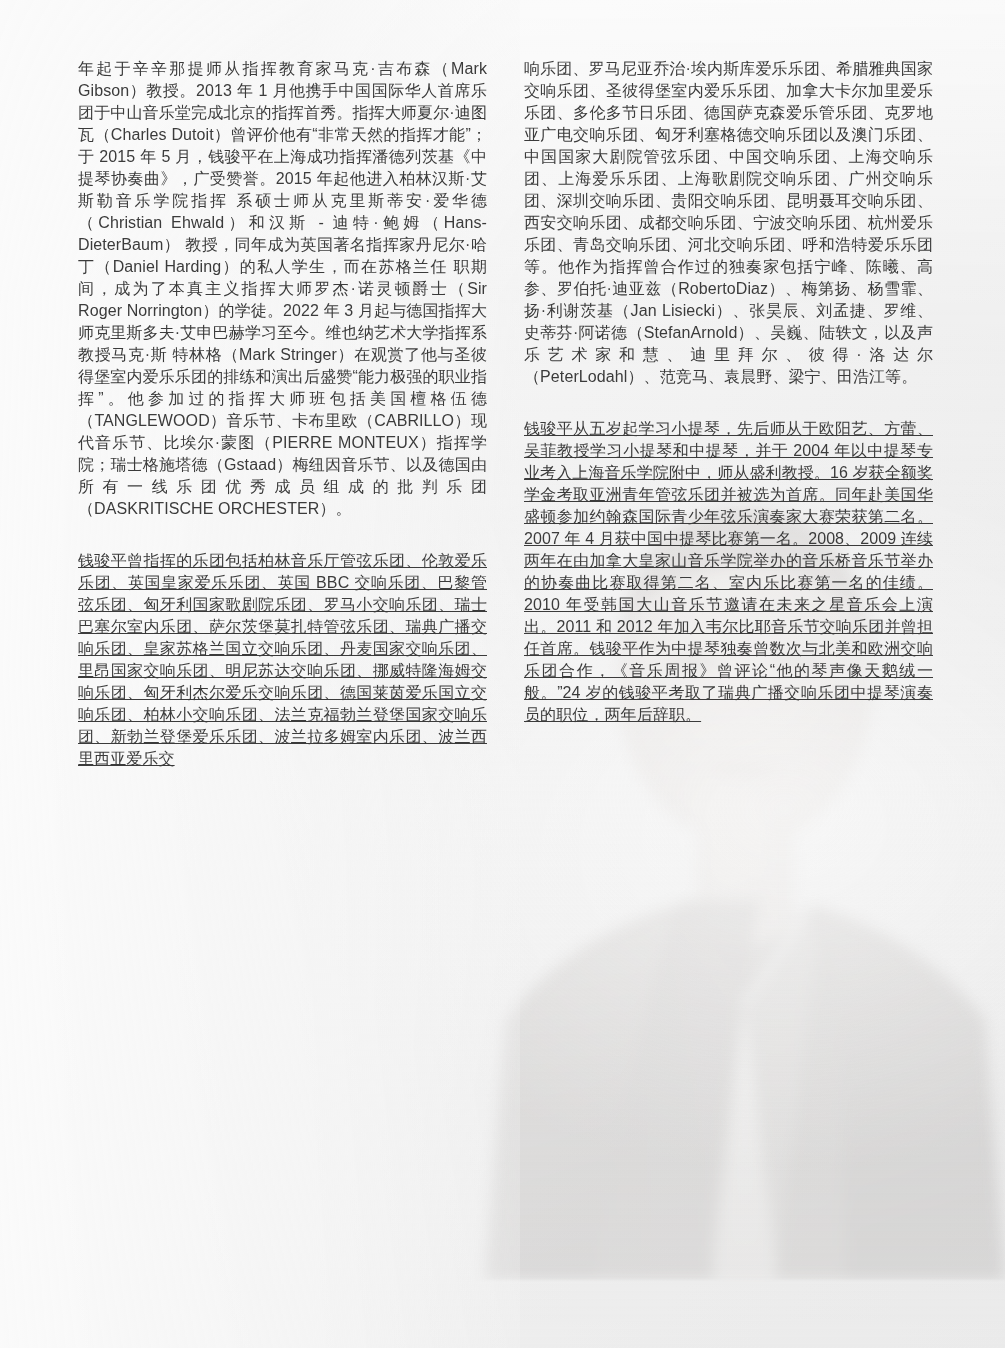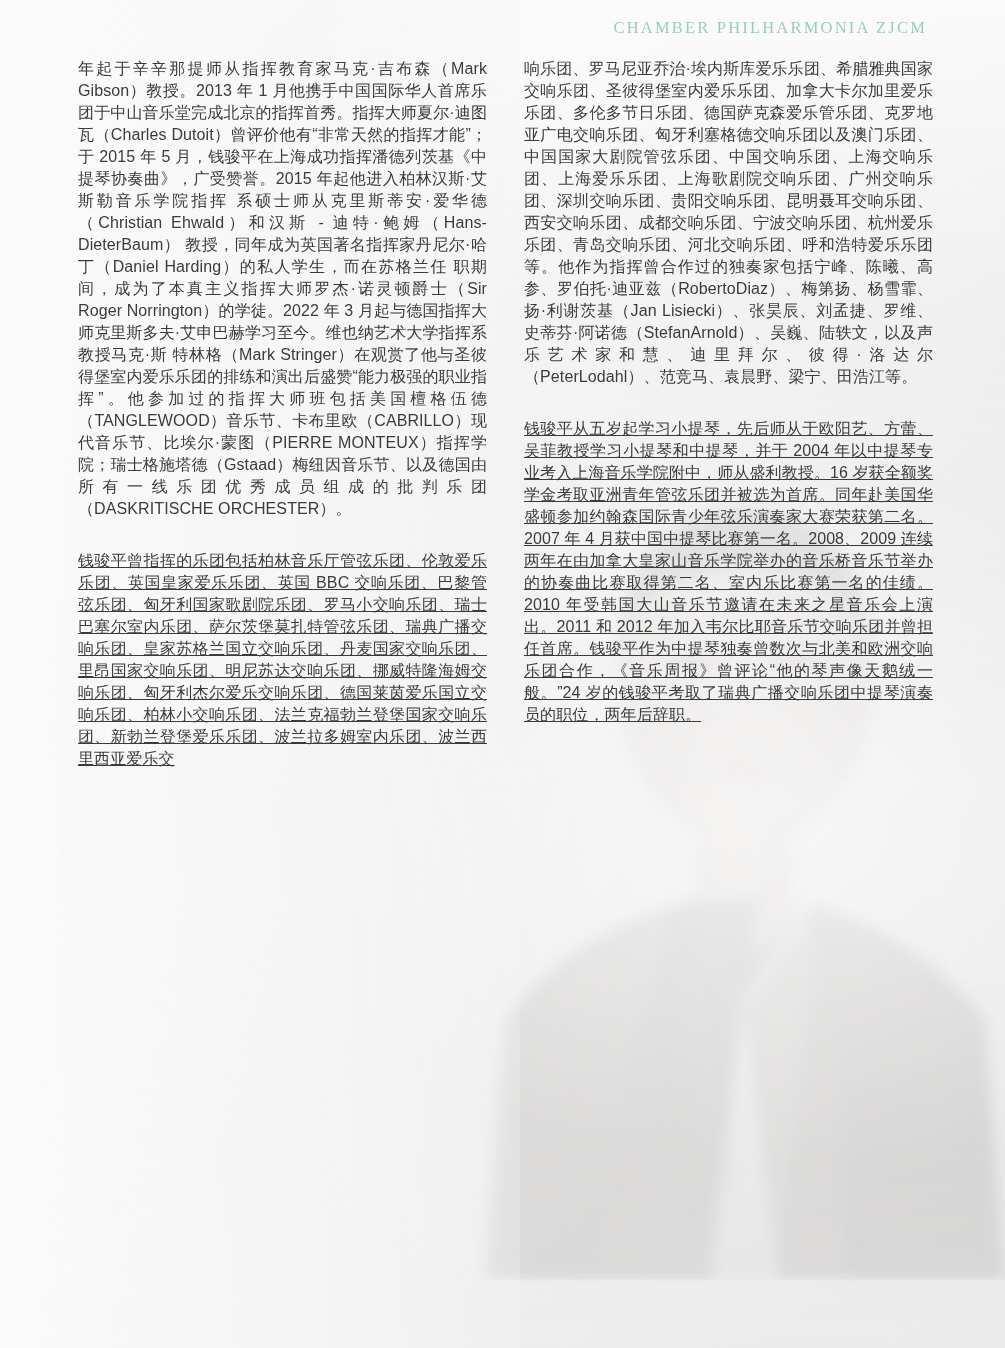--- a/index.html
+++ b/index.html
@@ -143,21 +143,20 @@
         <path d="M258 470 Q230 420 262 400 Q292 388 312 418 Q330 452 318 492 Q296 520 268 506 Z" fill="#ddd6d1"></path>
 
         <path d="M236 520 Q188 640 150 900 L262 900 Q286 660 316 520 Z" fill="#9d9895" opacity="0.85"></path>
       </g>
     </svg>
   </div>
 
   <div class="page-sheen"></div>
   <div class="left-wash"></div>
 
-  <div class="header">CHAMBER PHILHARMONIA ZJCM</div>
 
   <div class="columns">
 
     <div class="column">
       <p class="para">年起于辛辛那提师从指挥教育家马克·吉布森（Mark Gibson）教授。2013 年 1 月他携手中国国际华人首席乐团于中山音乐堂完成北京的指挥首秀。指挥大师夏尔·迪图 瓦（Charles Dutoit）曾评价他有“非常天然的指挥才能”；于 2015 年 5 月，钱骏平在上海成功指挥潘德列茨基《中提琴协奏曲》，广受赞誉。2015 年起他进入柏林汉斯·艾斯勒音乐学院指挥 系硕士师从克里斯蒂安·爱华德（Christian Ehwald）和汉斯 - 迪特·鲍姆（Hans-DieterBaum） 教授，同年成为英国著名指挥家丹尼尔·哈丁（Daniel Harding）的私人学生，而在苏格兰任 职期间，成为了本真主义指挥大师罗杰·诺灵顿爵士（Sir Roger Norrington）的学徒。2022 年 3 月起与德国指挥大师克里斯多夫·艾申巴赫学习至今。维也纳艺术大学指挥系教授马克·斯 特林格（Mark Stringer）在观赏了他与圣彼得堡室内爱乐乐团的排练和演出后盛赞“能力极强的职业指挥”。他参加过的指挥大师班包括美国檀格伍德（TANGLEWOOD）音乐节、卡布里欧（CABRILLO）现代音乐节、比埃尔·蒙图（PIERRE MONTEUX）指挥学院；瑞士格施塔德（Gstaad）梅纽因音乐节、以及德国由所有一线乐团优秀成员组成的批判乐团（DASKRITISCHE ORCHESTER）。</p>
       <p class="para">钱骏平曾指挥的乐团包括柏林音乐厅管弦乐团、伦敦爱乐乐团、英国皇家爱乐乐团、英国 BBC 交响乐团、巴黎管弦乐团、匈牙利国家歌剧院乐团、罗马小交响乐团、瑞士巴塞尔室内乐团、萨尔茨堡莫扎特管弦乐团、瑞典广播交响乐团、皇家苏格兰国立交响乐团、丹麦国家交响乐团、里昂国家交响乐团、明尼苏达交响乐团、挪威特隆海姆交响乐团、匈牙利杰尔爱乐交响乐团、德国莱茵爱乐国立交响乐团、柏林小交响乐团、法兰克福勃兰登堡国家交响乐团、新勃兰登堡爱乐乐团、波兰拉多姆室内乐团、波兰西里西亚爱乐交</p>
     </div>
 
     <div class="column">
       <p class="para">响乐团、罗马尼亚乔治·埃内斯库爱乐乐团、希腊雅典国家交响乐团、圣彼得堡室内爱乐乐团、加拿大卡尔加里爱乐乐团、多伦多节日乐团、德国萨克森爱乐管乐团、克罗地亚广电交响乐团、匈牙利塞格德交响乐团以及澳门乐团、中国国家大剧院管弦乐团、中国交响乐团、上海交响乐团、上海爱乐乐团、上海歌剧院交响乐团、广州交响乐团、深圳交响乐团、贵阳交响乐团、昆明聂耳交响乐团、西安交响乐团、成都交响乐团、宁波交响乐团、杭州爱乐乐团、青岛交响乐团、河北交响乐团、呼和浩特爱乐乐团等。他作为指挥曾合作过的独奏家包括宁峰、陈曦、高参、罗伯托·迪亚兹（RobertoDiaz）、梅第扬、杨雪霏、扬·利谢茨基（Jan Lisiecki）、张昊辰、刘孟捷、罗维、史蒂芬·阿诺德（StefanArnold）、吴巍、陆轶文，以及声乐艺术家和慧、迪里拜尔、彼得·洛达尔（PeterLodahl）、范竞马、袁晨野、梁宁、田浩江等。</p>

